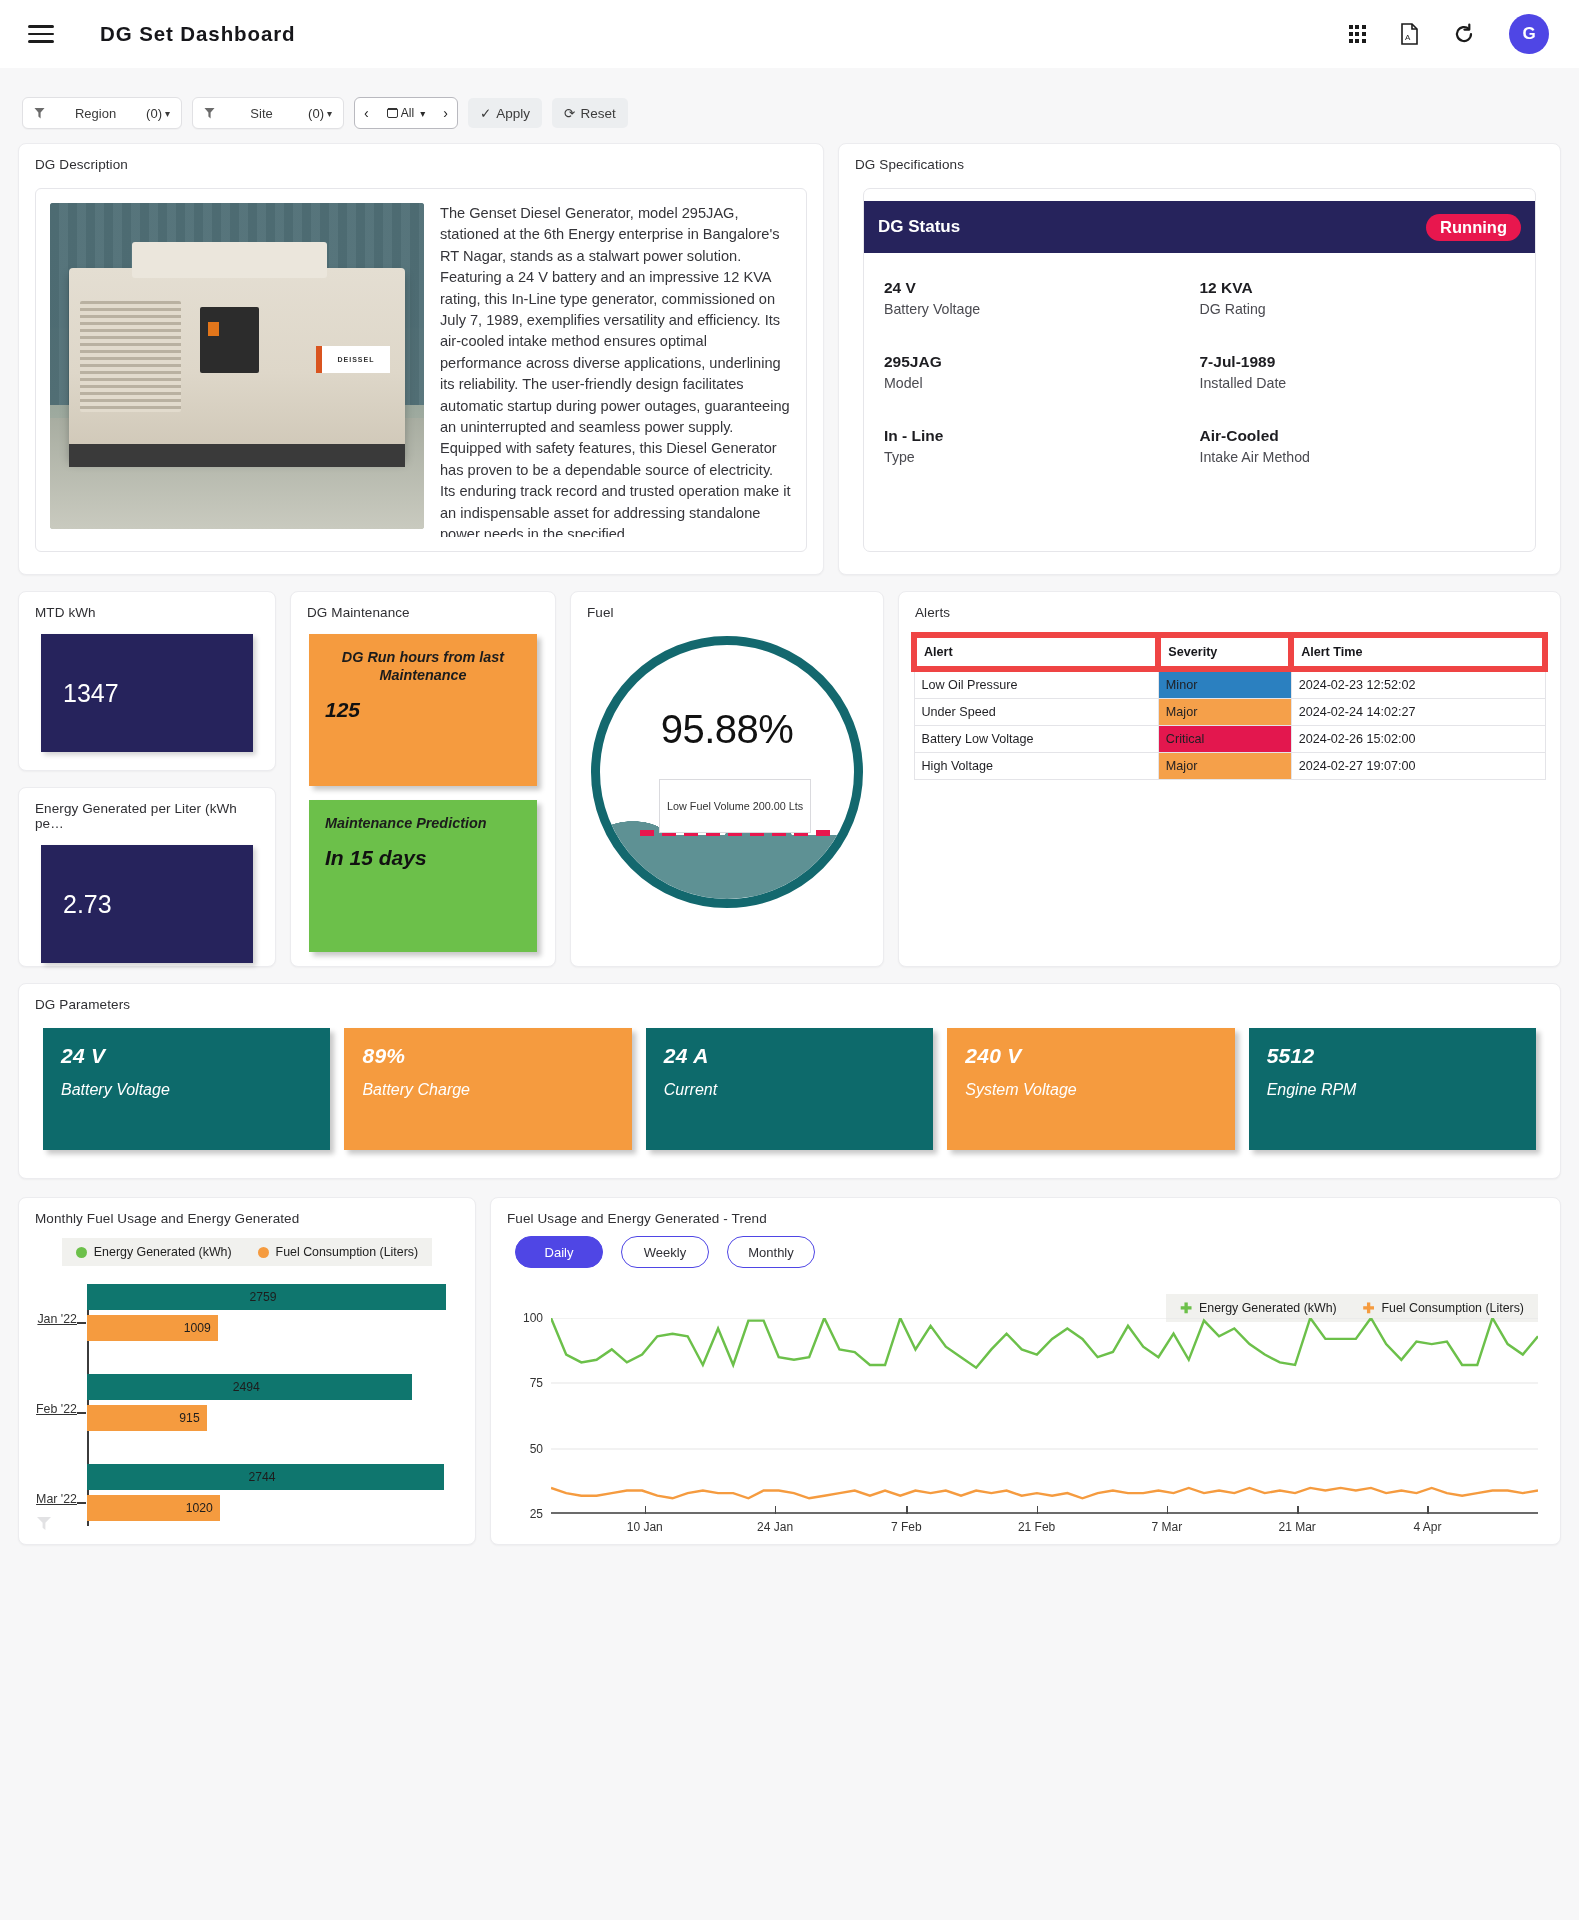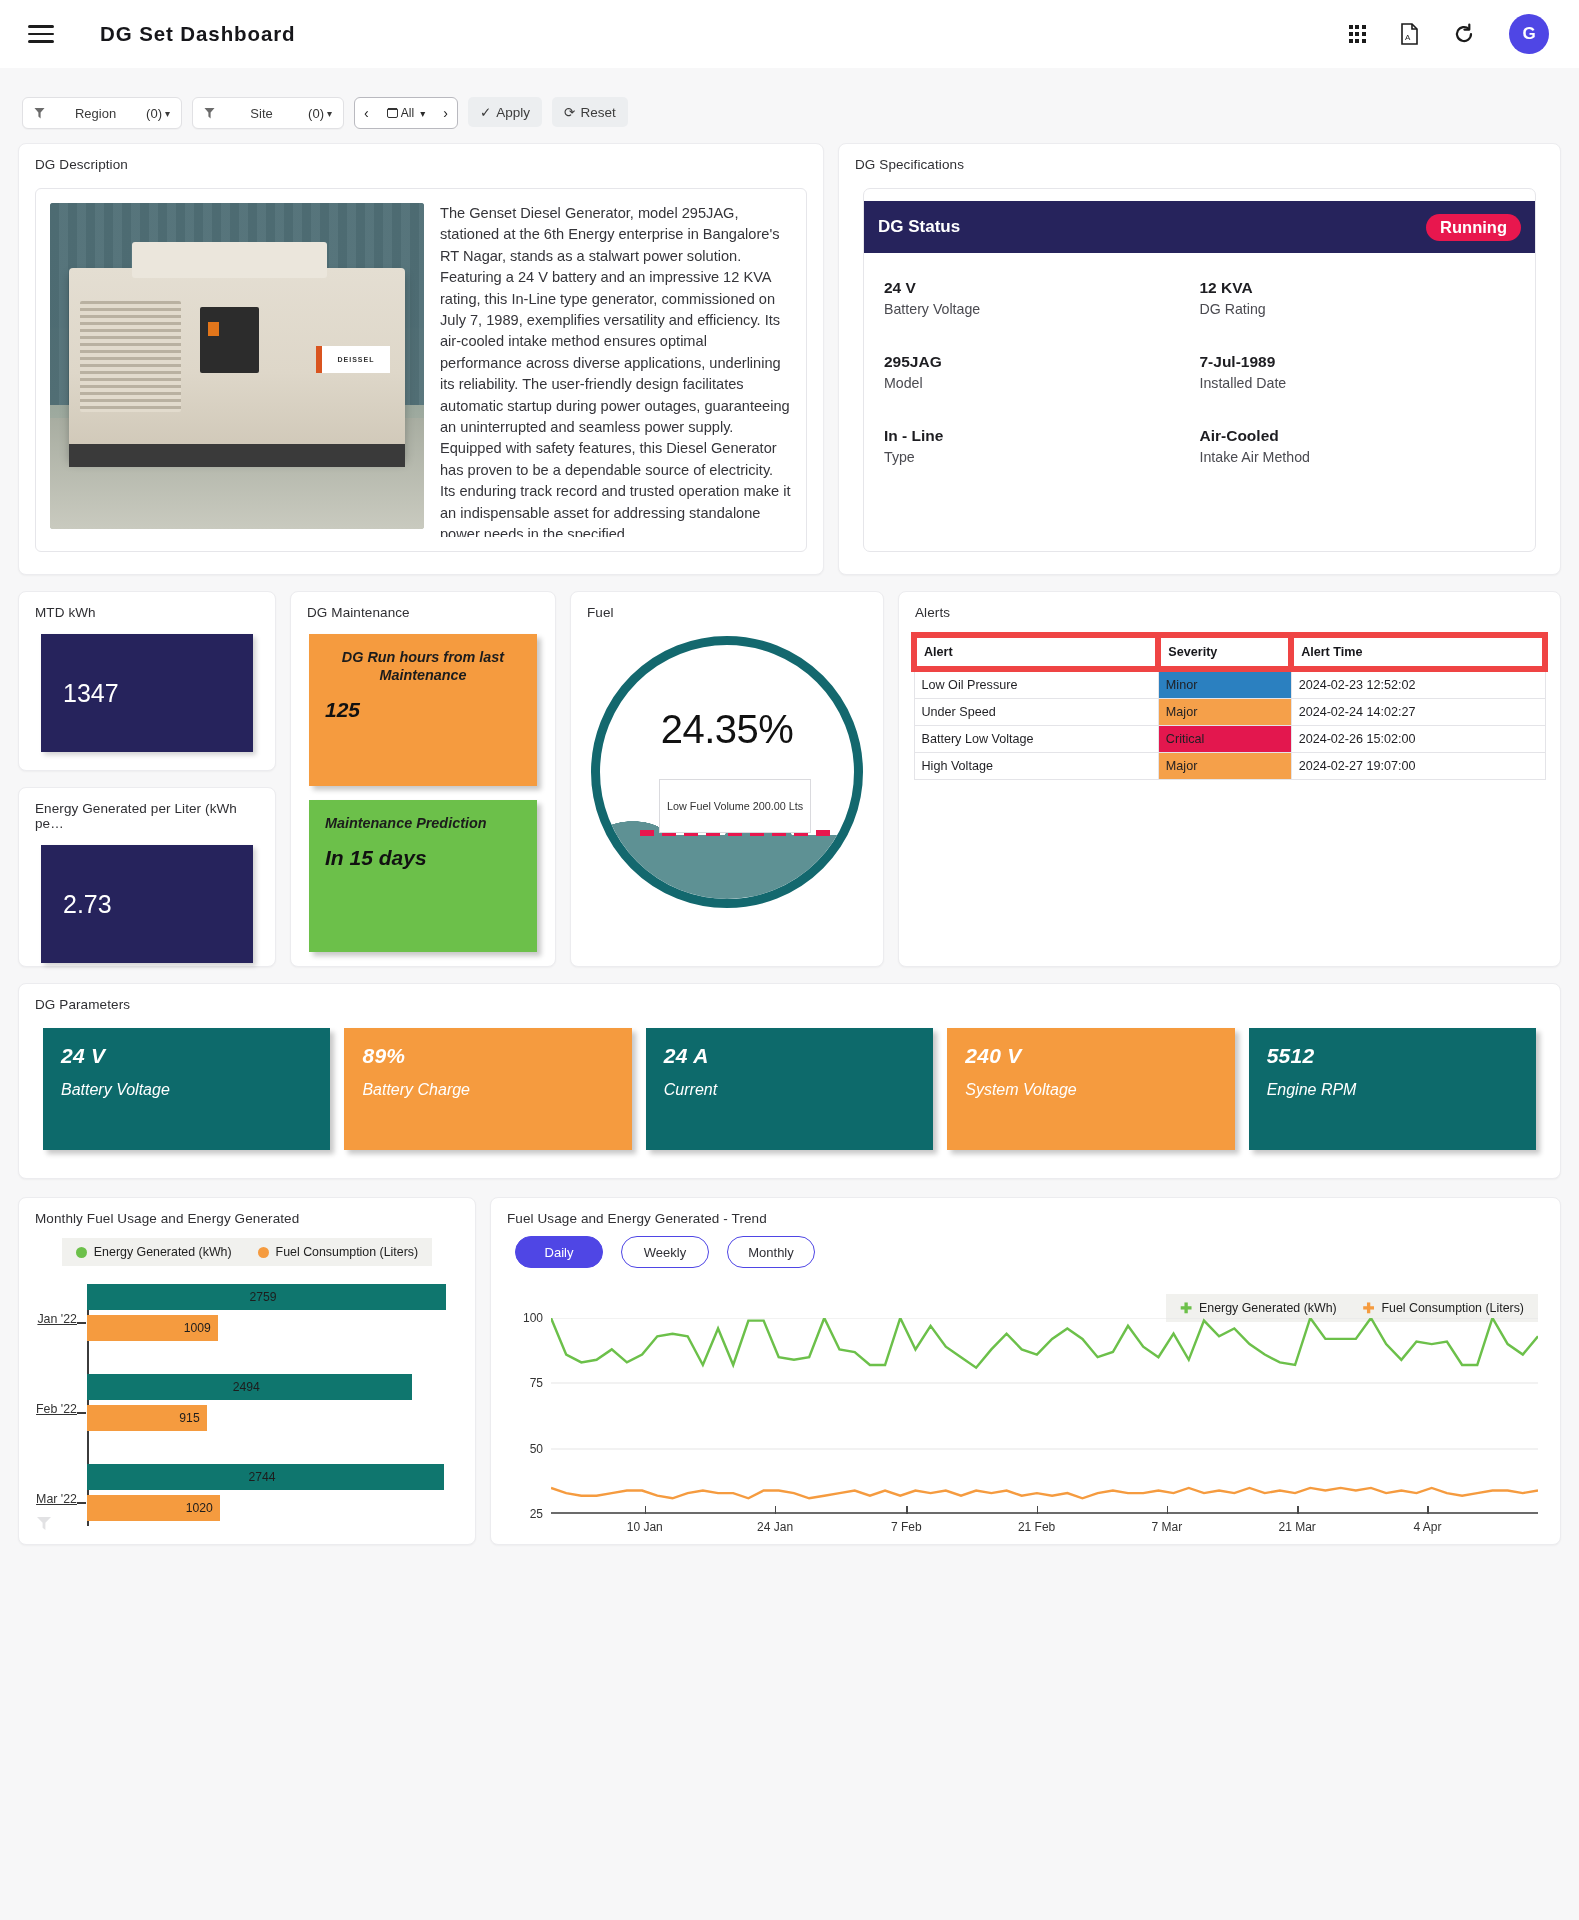--- a/index.html
+++ b/index.html
@@ -44,21 +44,21 @@
     font-size: 17px; font-weight: 600;
   }
 
   
   .subbar { padding: 14px 22px 0 22px; }
   .crumb {
     font-size: 13.5px; color: #333; display: flex; align-items: center; gap: 9px;
   }
   .crumb .chev { font-size: 14px; font-weight: 700; }
 
-  .filters { display: flex; gap: 10px; margin-top: 15px; }
+  .filters { display: flex; align-items: center; gap: 10px; margin-top: 15px; }
   .filter-box {
     height: 32px; min-width: 150px; background: #fff;
     border: 1px solid #e1e1e4; border-radius: 6px;
     display: flex; align-items: center; padding: 0 11px;
     font-size: 13px; color: #3a3a3a; cursor: pointer;
     box-shadow: 0 1px 1px rgba(0,0,0,.03);
   }
   .filter-box.region { width: 160px; }
   .filter-box.site   { width: 152px; }
   .funnel {
@@ -506,21 +506,21 @@
     </div>
   </div>
 
   <div class="card fuel-card">
     <div class="card-title">Fuel</div>
     <div class="gauge-wrap">
       <div class="gauge-ring">
         <div class="gauge-fill"></div>
         <div class="gauge-wave"></div>
       </div>
-      <div class="gauge-pct">24.35%</div>
+      <div class="gauge-pct">95.88%</div>
       <div class="lowfuel-line"></div>
       <div class="lowfuel-tip">Low Fuel Volume 200.00 Lts</div>
     </div>
   </div>
 
   <div class="card alerts-card">
     <div class="card-title">Alerts</div>
     <table class="alerts">
       <thead>
         <tr>

